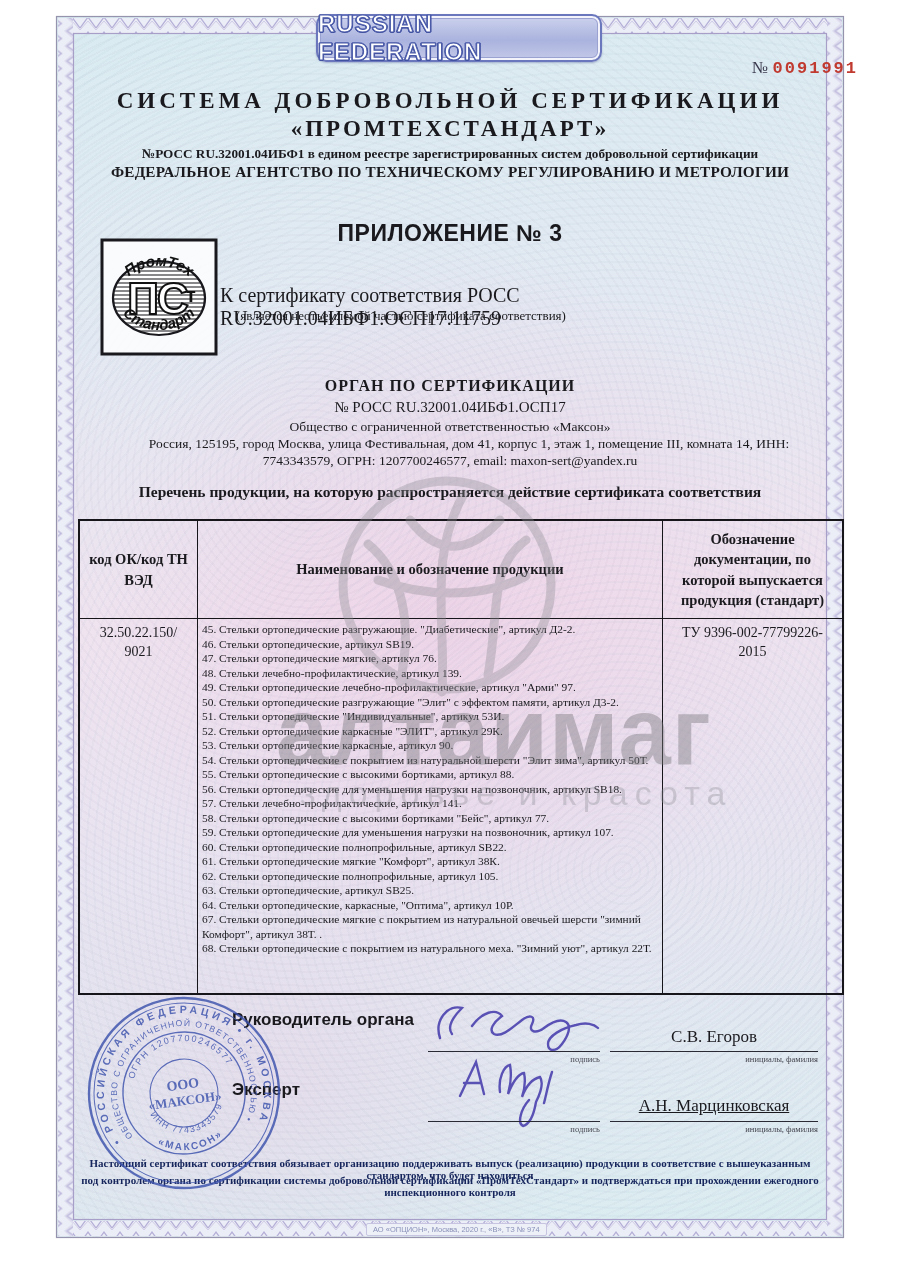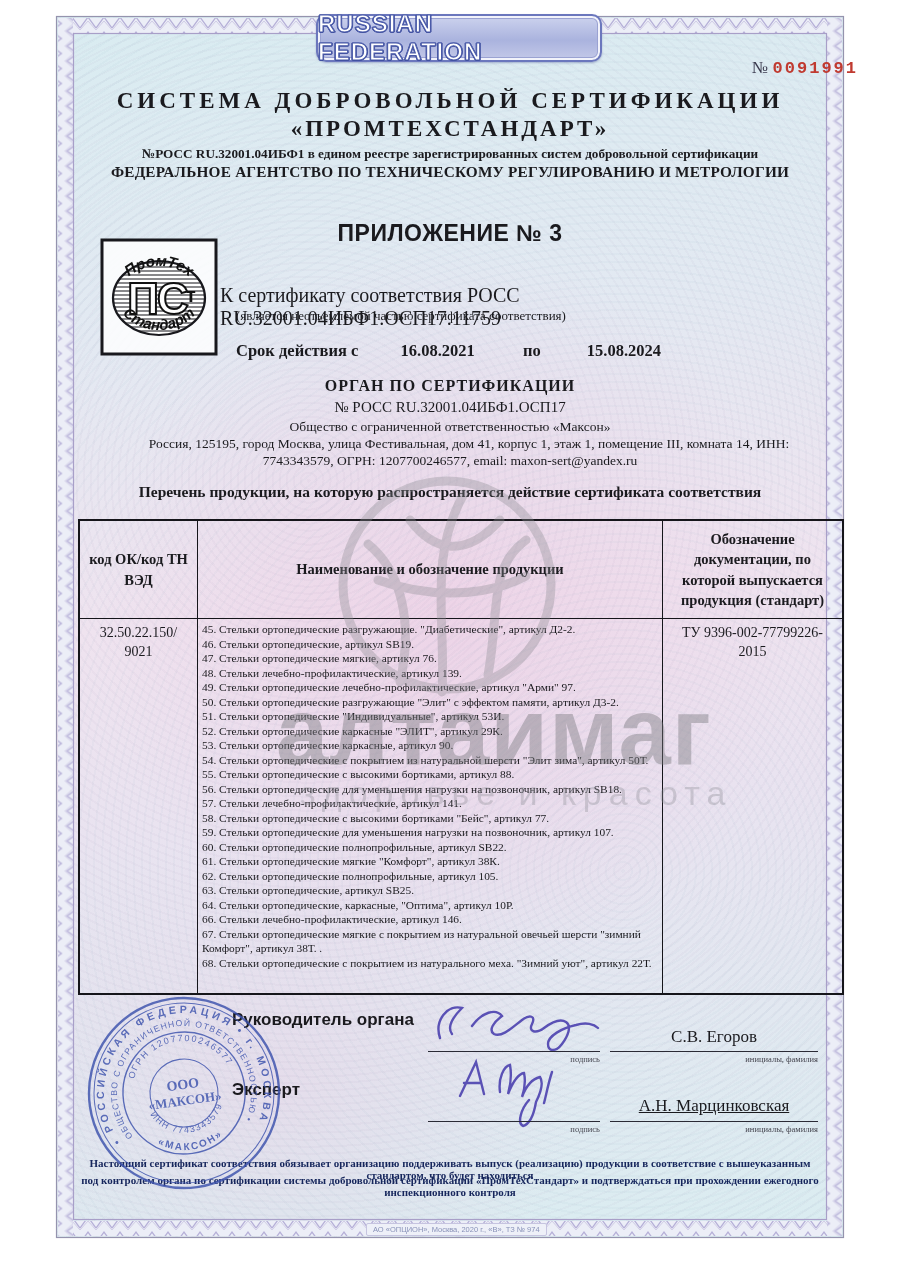--- a/index.html
+++ b/index.html
@@ -153,26 +153,20 @@
     </text>
     <text x="57" y="76" text-anchor="middle" font-family="Liberation Sans,sans-serif" font-weight="800" font-size="44" letter-spacing="-2" fill="#fff" stroke="#111" stroke-width="2">ПС</text>
     <text x="86" y="64" font-family="Liberation Sans,sans-serif" font-weight="800" font-size="20" fill="#111">т</text>
     <text font-family="Liberation Sans,sans-serif" font-weight="700" font-style="italic" font-size="15" fill="#111">
       <textPath href="#arcBot" startOffset="50%" text-anchor="middle">Стандарт</textPath>
     </text>
   </svg>
 
   <div class="abs ser apx-line1">К сертификату соответствия РОСС RU.32001.04ИБФ1.ОСП17.11759</div>
   <div class="abs ser apx-line2">(является неотъемлемой частью сертификата соответствия)</div>
-  <div class="abs ser validity">
-    <span>Срок действия с</span>
-    <span class="d1">16.08.2021</span>
-    <span class="po">по</span>
-    <span class="d2">15.08.2024</span>
-  </div>
 
   <div class="abs ctr organ-title">ОРГАН ПО СЕРТИФИКАЦИИ</div>
   <div class="abs ctr ser organ-number">№ РОСС RU.32001.04ИБФ1.ОСП17</div>
   <div class="abs ctr ser organ-name">Общество с ограниченной ответственностью «Максон»</div>
   <div class="abs ctr ser addr1">Россия, 125195, город Москва, улица Фестивальная, дом 41, корпус 1, этаж 1, помещение III, комната 14, ИНН:</div>
   <div class="abs ctr ser addr2">7743343579, ОГРН: 1207700246577, email: maxon-sert@yandex.ru</div>
   <div class="abs ctr ser products-heading">Перечень продукции, на которую распространяется действие сертификата соответствия</div>
 
   <div class="abs ptable ser">
     <div class="cell hcell">
@@ -202,21 +196,20 @@
         <div class="prod-line">55. Стельки ортопедические с высокими бортиками, артикул 88.</div>
         <div class="prod-line">56. Стельки ортопедические для уменьшения нагрузки на позвоночник, артикул SB18.</div>
         <div class="prod-line">57. Стельки лечебно-профилактические, артикул 141.</div>
         <div class="prod-line">58. Стельки ортопедические с высокими бортиками "Бейс", артикул 77.</div>
         <div class="prod-line">59. Стельки ортопедические для уменьшения нагрузки на позвоночник, артикул 107.</div>
         <div class="prod-line">60. Стельки ортопедические полнопрофильные, артикул SB22.</div>
         <div class="prod-line">61. Стельки ортопедические мягкие "Комфорт", артикул 38К.</div>
         <div class="prod-line">62. Стельки ортопедические полнопрофильные, артикул 105.</div>
         <div class="prod-line">63. Стельки ортопедические, артикул SB25.</div>
         <div class="prod-line">64. Стельки ортопедические, каркасные, "Оптима", артикул 10Р.</div>
-        <div class="prod-line">66. Стельки лечебно-профилактические, артикул 146.</div>
         <div class="prod-line">67. Стельки ортопедические мягкие с покрытием из натуральной овечьей шерсти "зимний Комфорт", артикул 38Т. .</div>
         <div class="prod-line">68. Стельки ортопедические с покрытием из натурального меха. "Зимний уют", артикул 22Т.</div>
       </div>
     <div class="cell brow last b3">
       <div>ТУ 9396-002-77799226-</div>
       <div>2015</div>
     </div>
   </div>
 
   <svg class="abs wm-emblem" width="235" height="250" viewBox="0 0 235 250">

